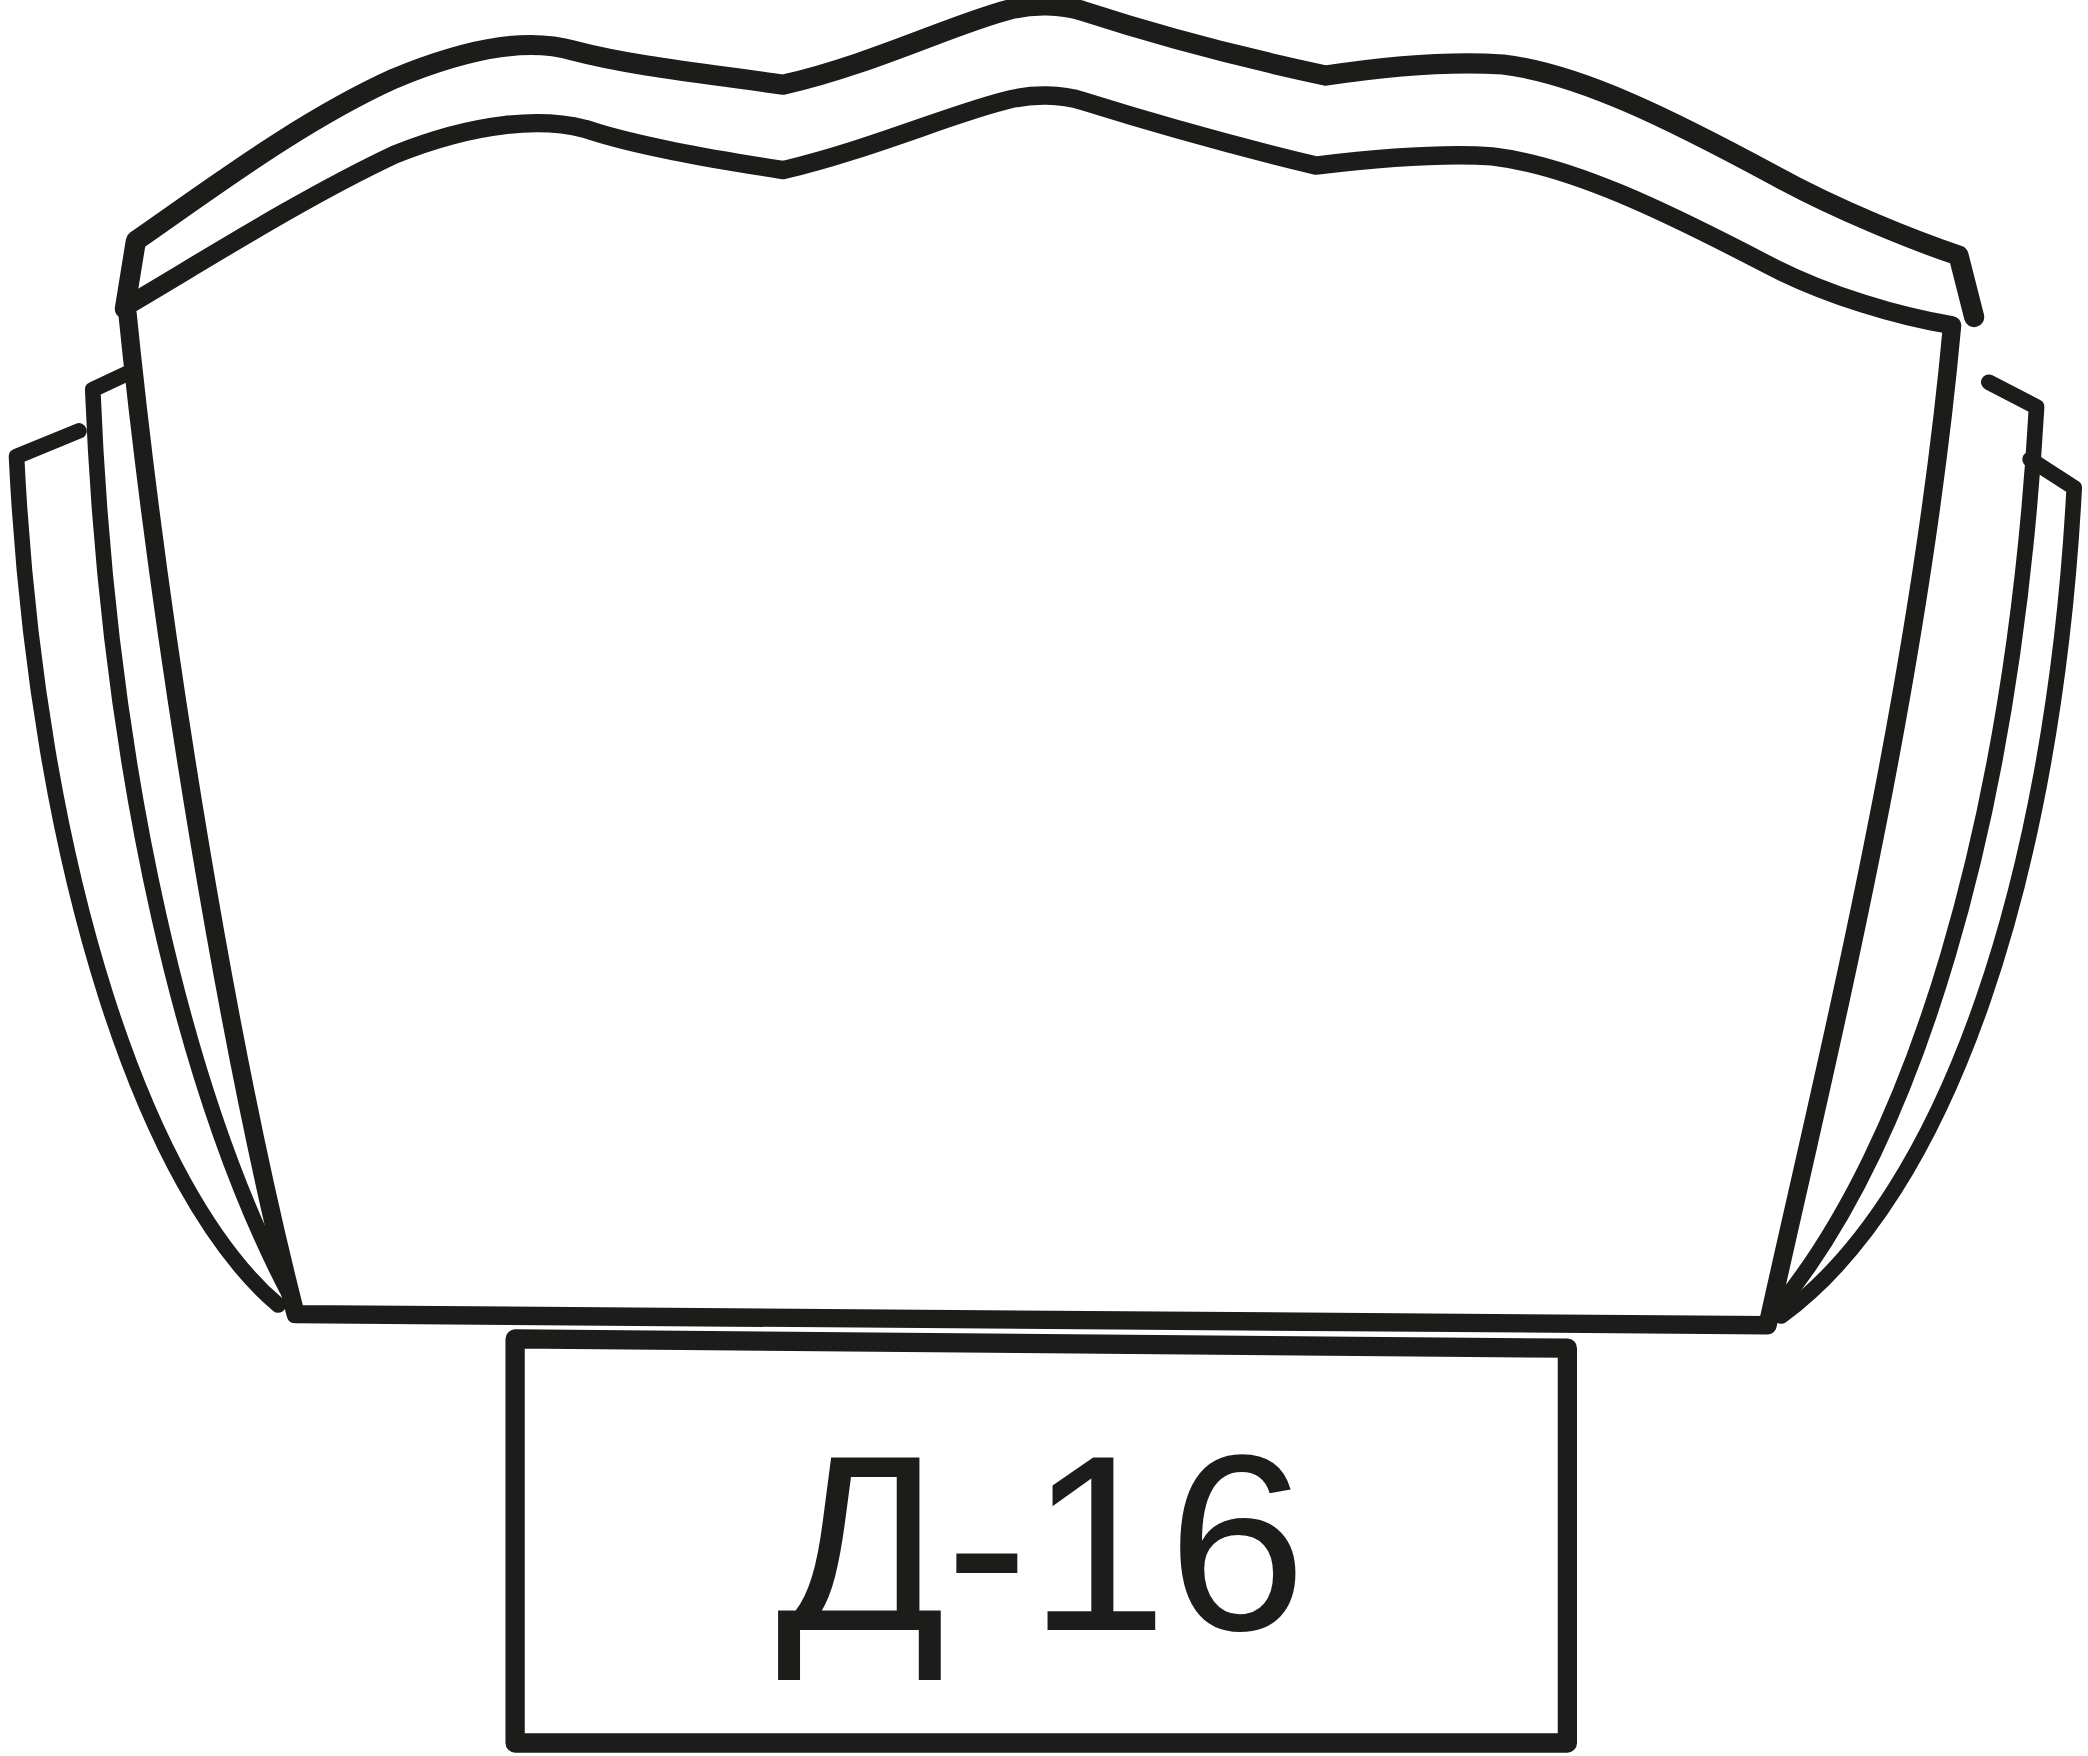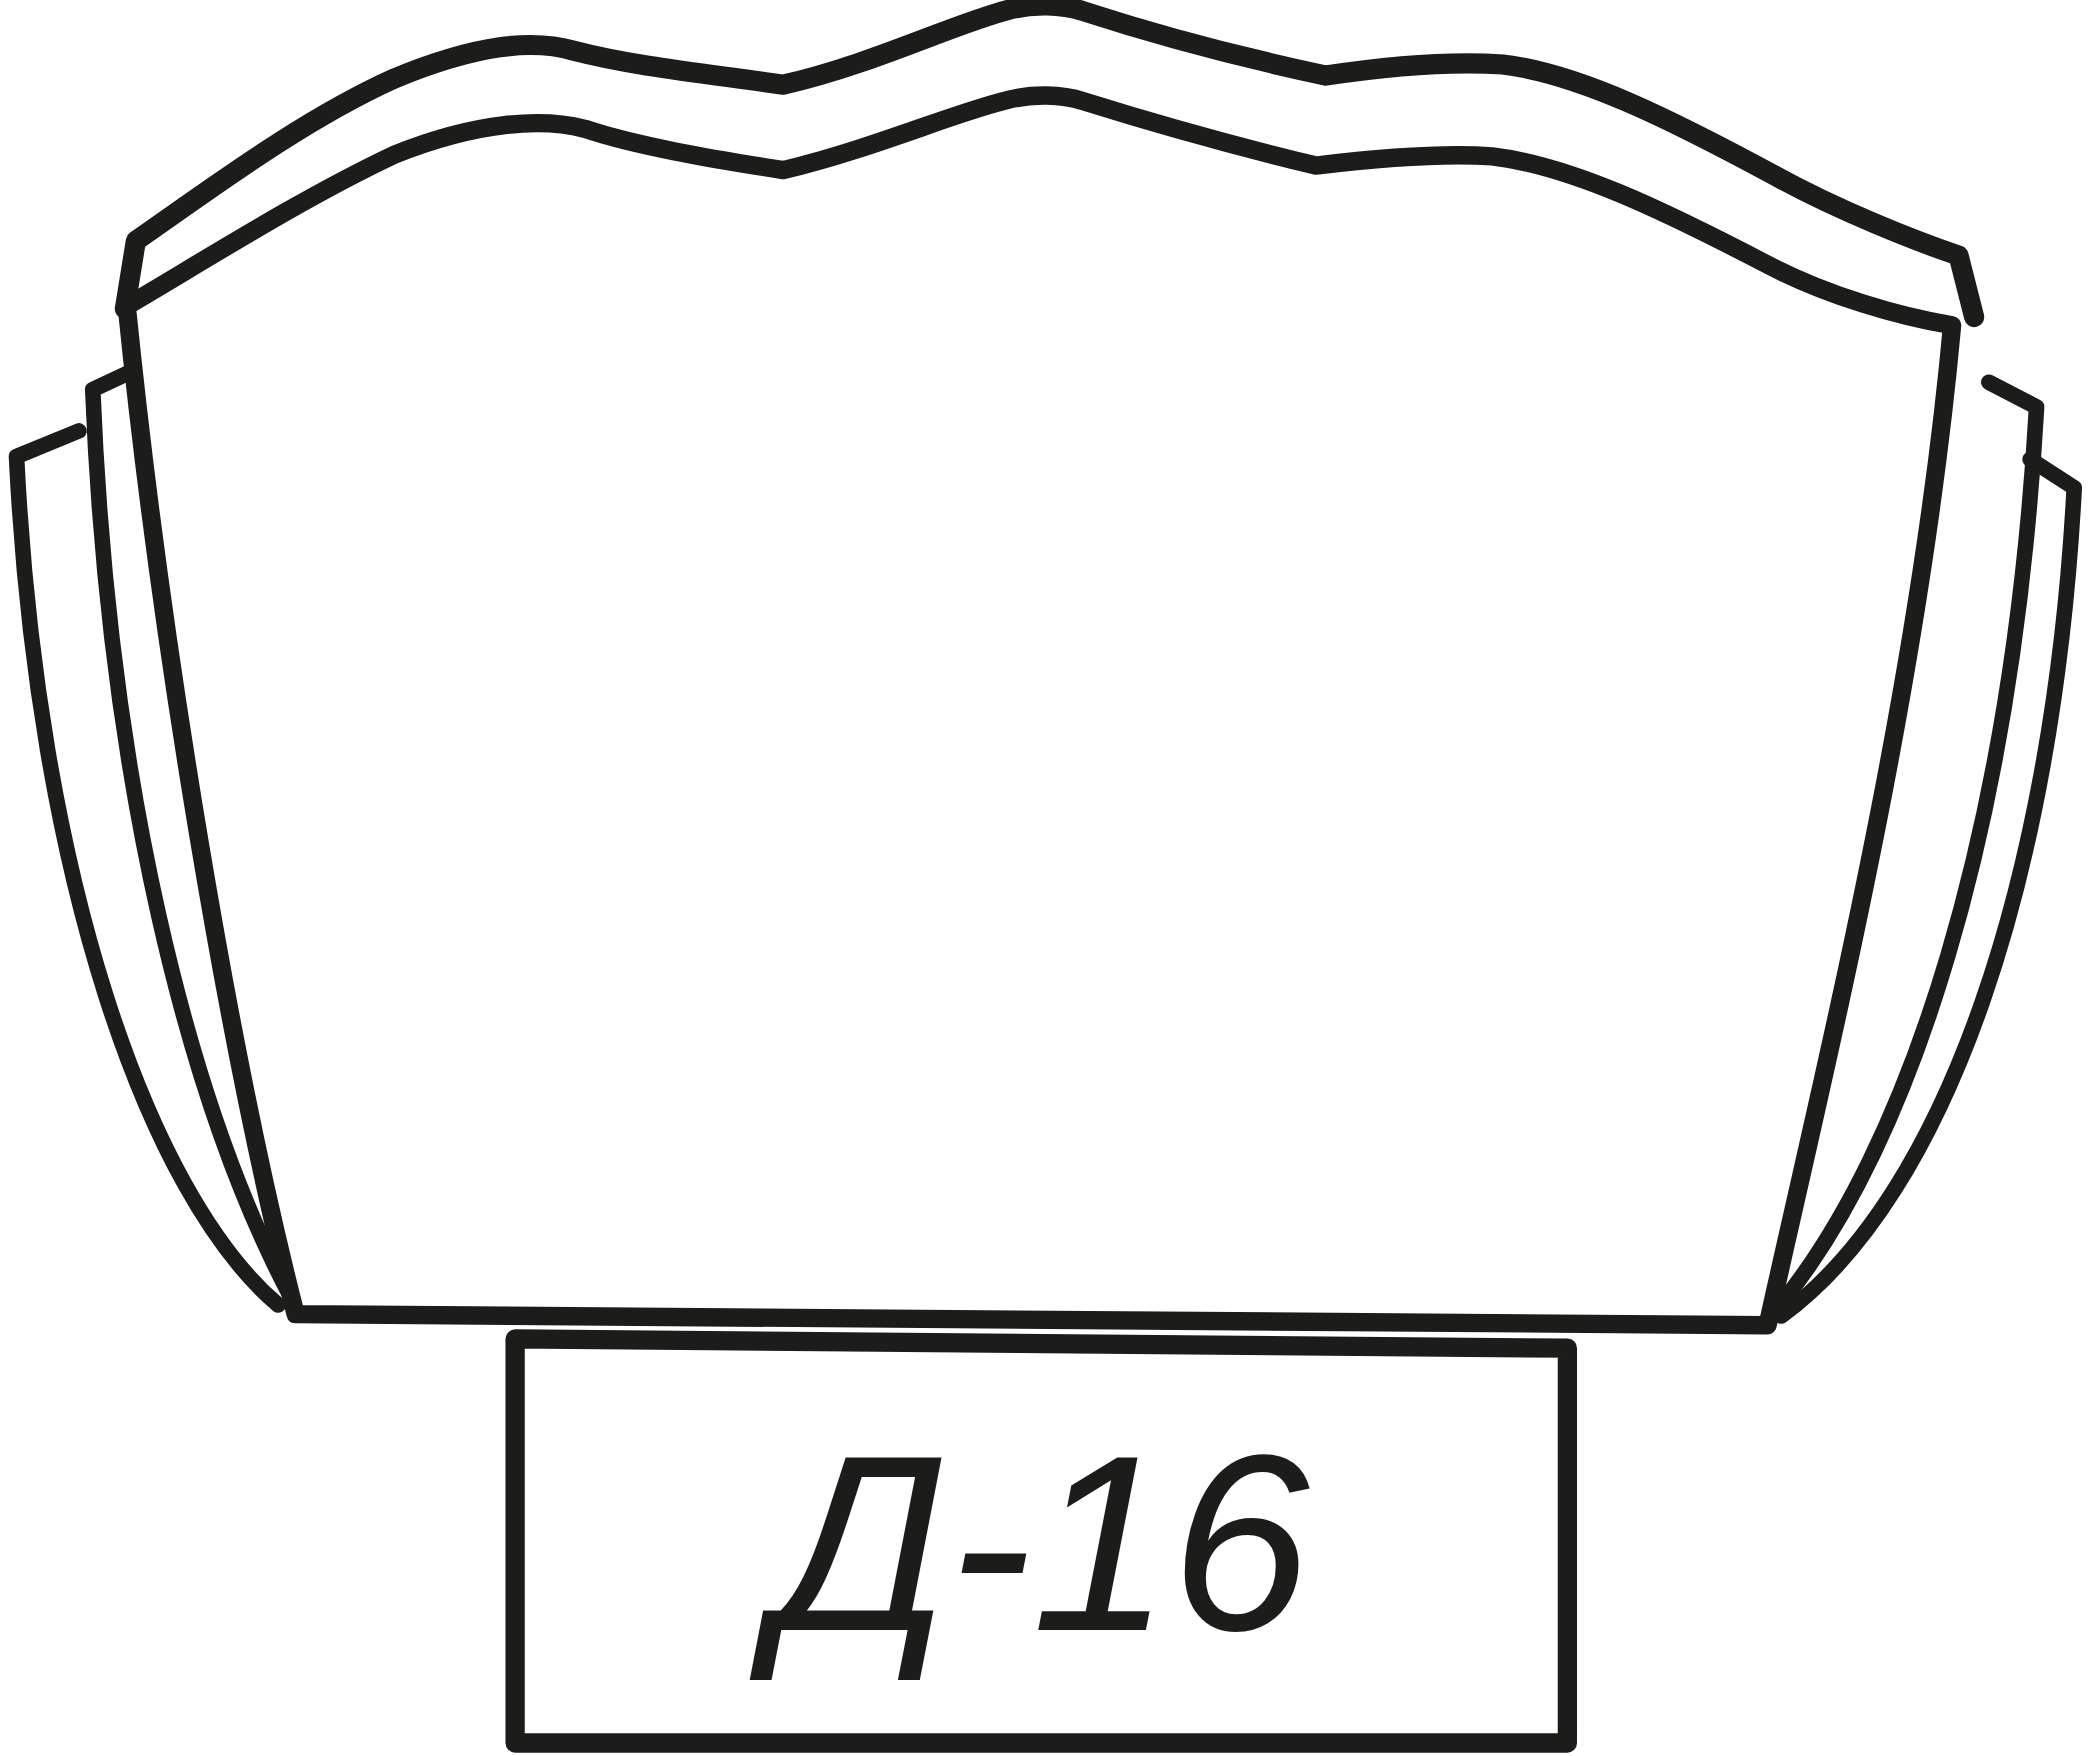--- a/index.html
+++ b/index.html
@@ -10,21 +10,20 @@
   body {
     width: 2088px;
     height: 1757px;
     overflow: hidden;
     font-family: "Liberation Sans", sans-serif;
   }
   #stage {
     width: 2088px;
     height: 1757px;
     display: block;
-    font-style: italic;
   }
   #stage svg {
     display: block;
     width: 100%;
     height: 100%;
   }
   .model-label {
     font-family: "Liberation Sans", sans-serif;
     font-weight: 400;
   }

